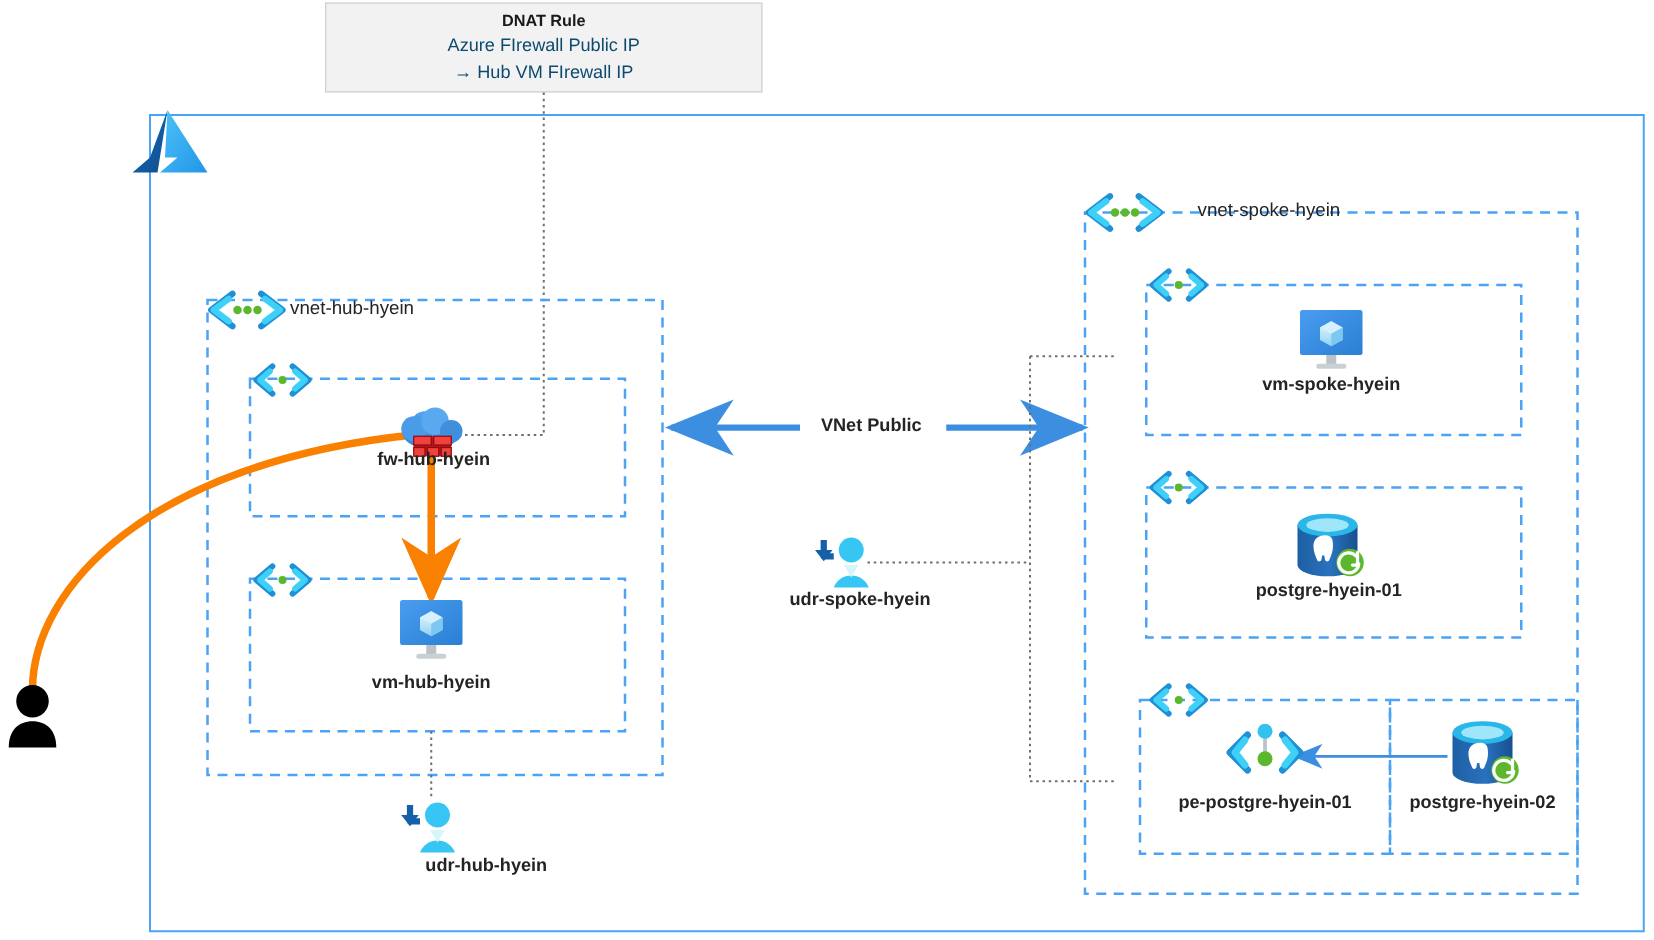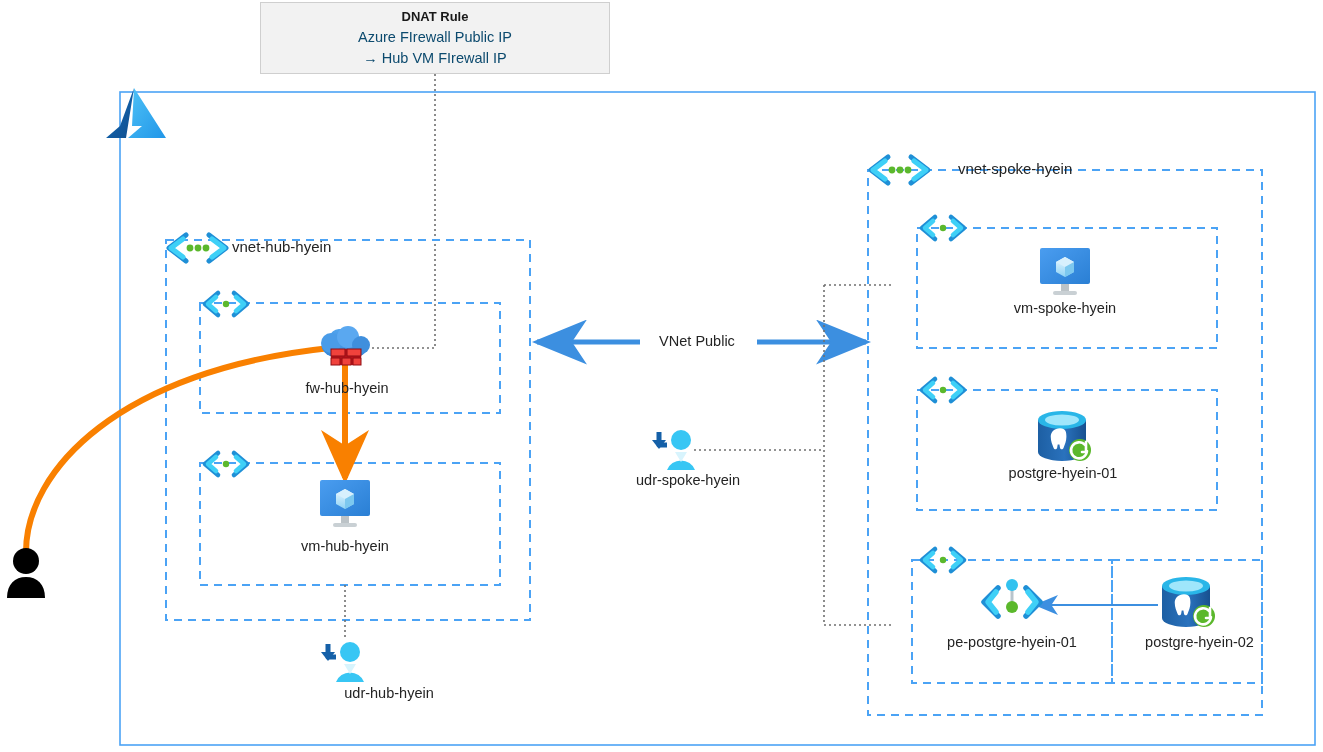--- a/index.html
+++ b/index.html
@@ -1,18 +1,18 @@
 <!DOCTYPE html>
 <html><head>
 <meta charset="utf-8">
 <style>
   html,body{margin:0;padding:0;background:#ffffff;}
   body{font-family:"Liberation Sans", sans-serif;}
   #canvas{position:relative;width:1323px;height:752px;overflow:hidden;background:#fff;}
-  .lbl{position:absolute;font-size:14.5px;color:#242424;white-space:nowrap;text-align:center;}
+  .lbl{position:absolute;font-size:14.5px;color:#242424;white-space:nowrap;text-align:center;font-weight:bold;}
   .lbl.c{transform:translateX(-50%);}
   svg.layer{position:absolute;left:0;top:0;width:1323px;height:752px;overflow:visible;}
   .dnat-box{position:absolute;background:#f2f2f2;border:1px solid #cfcfcf;box-sizing:border-box;
             display:flex;flex-direction:column;align-items:center;justify-content:center;}
   .dnat-title{font-size:13px;font-weight:bold;color:#1a1a1a;line-height:20px;}
   .dnat-line{font-size:14.5px;color:#0c4a6e;line-height:21px;}
   .boxlabel{position:absolute;font-size:15px;color:#242424;white-space:nowrap;}
 </style>
 </head>
 <body>
@@ -238,25 +238,25 @@
 
     <g transform="translate(6,546)">
       <circle cx="20" cy="15" r="13" fill="#000000"></circle>
       <path d="M1,52 C1,38 9,31 20,31 C31,31 39,38 39,52 Z" fill="#000000"></path>
     </g>
   </svg>
 
   <div class="boxlabel" style="left:232px;top:238px;">vnet-hub-hyein</div>
   <div class="boxlabel" style="left:940px;top:160px;margin-left:18px;">vnet-spoke-hyein</div>
 
-  <div class="lbl c" style="left:347px;top:380px;">fw-hub-hyein</div>
+  <div class="lbl c" style="left:347px;top:360px;">fw-hub-hyein</div>
   <div class="lbl c" style="left:345px;top:538px;">vm-hub-hyein</div>
   <div class="lbl c" style="left:345px;top:685px;margin-left:44px;">udr-hub-hyein</div>
 
   <div class="lbl c" style="left:1065px;top:300px;">vm-spoke-hyein</div>
   <div class="lbl c" style="left:1063px;top:465px;">postgre-hyein-01</div>
   <div class="lbl c" style="left:1012px;top:634px;">pe-postgre-hyein-01</div>
   <div class="lbl c" style="left:688px;top:472px;">udr-spoke-hyein</div>
-  <div class="lbl c" style="left:1186px;top:634px;padding-left:27px;">postgre-hyein-02</div>
+  <div class="lbl c" style="left:1186px;top:634px;">postgre-hyein-02</div>
 
   <div class="lbl c" style="left:697px;top:333px;">VNet Public</div>
 
 </div>
 
 </body></html>

